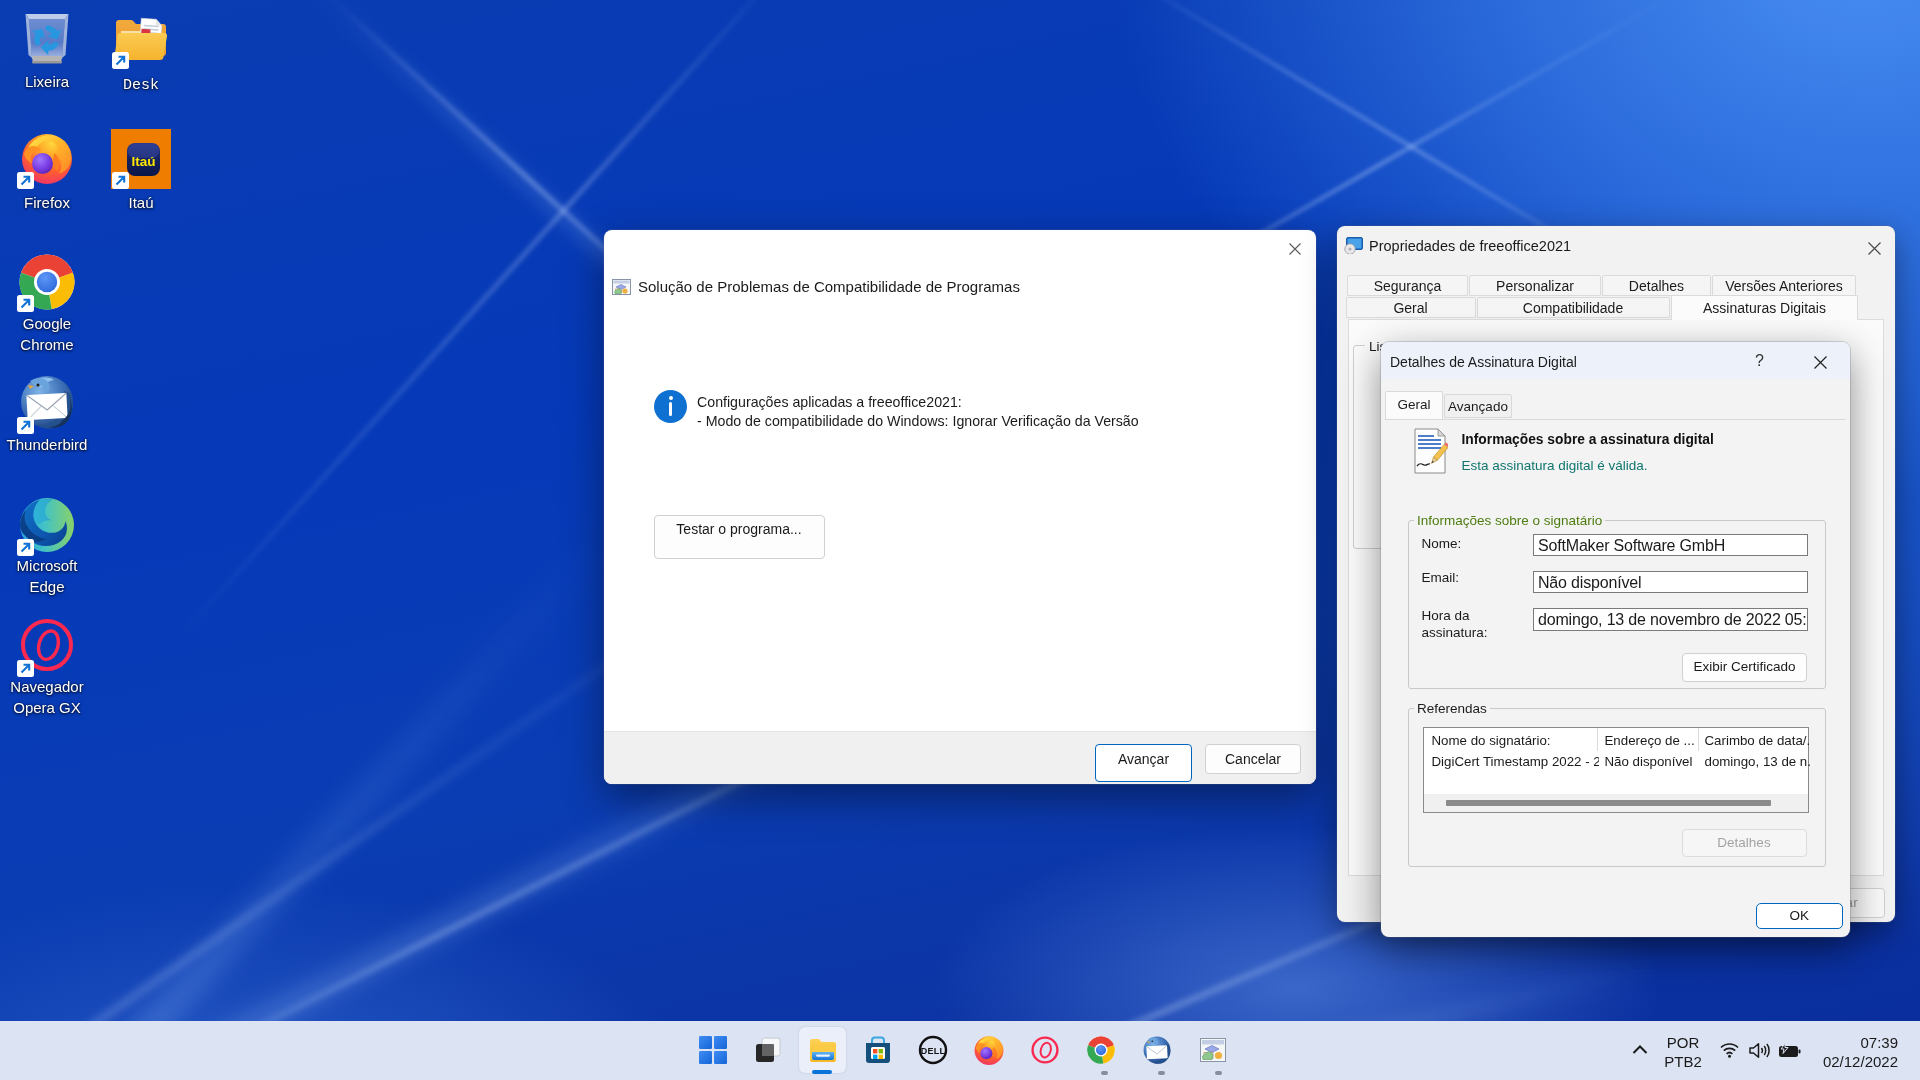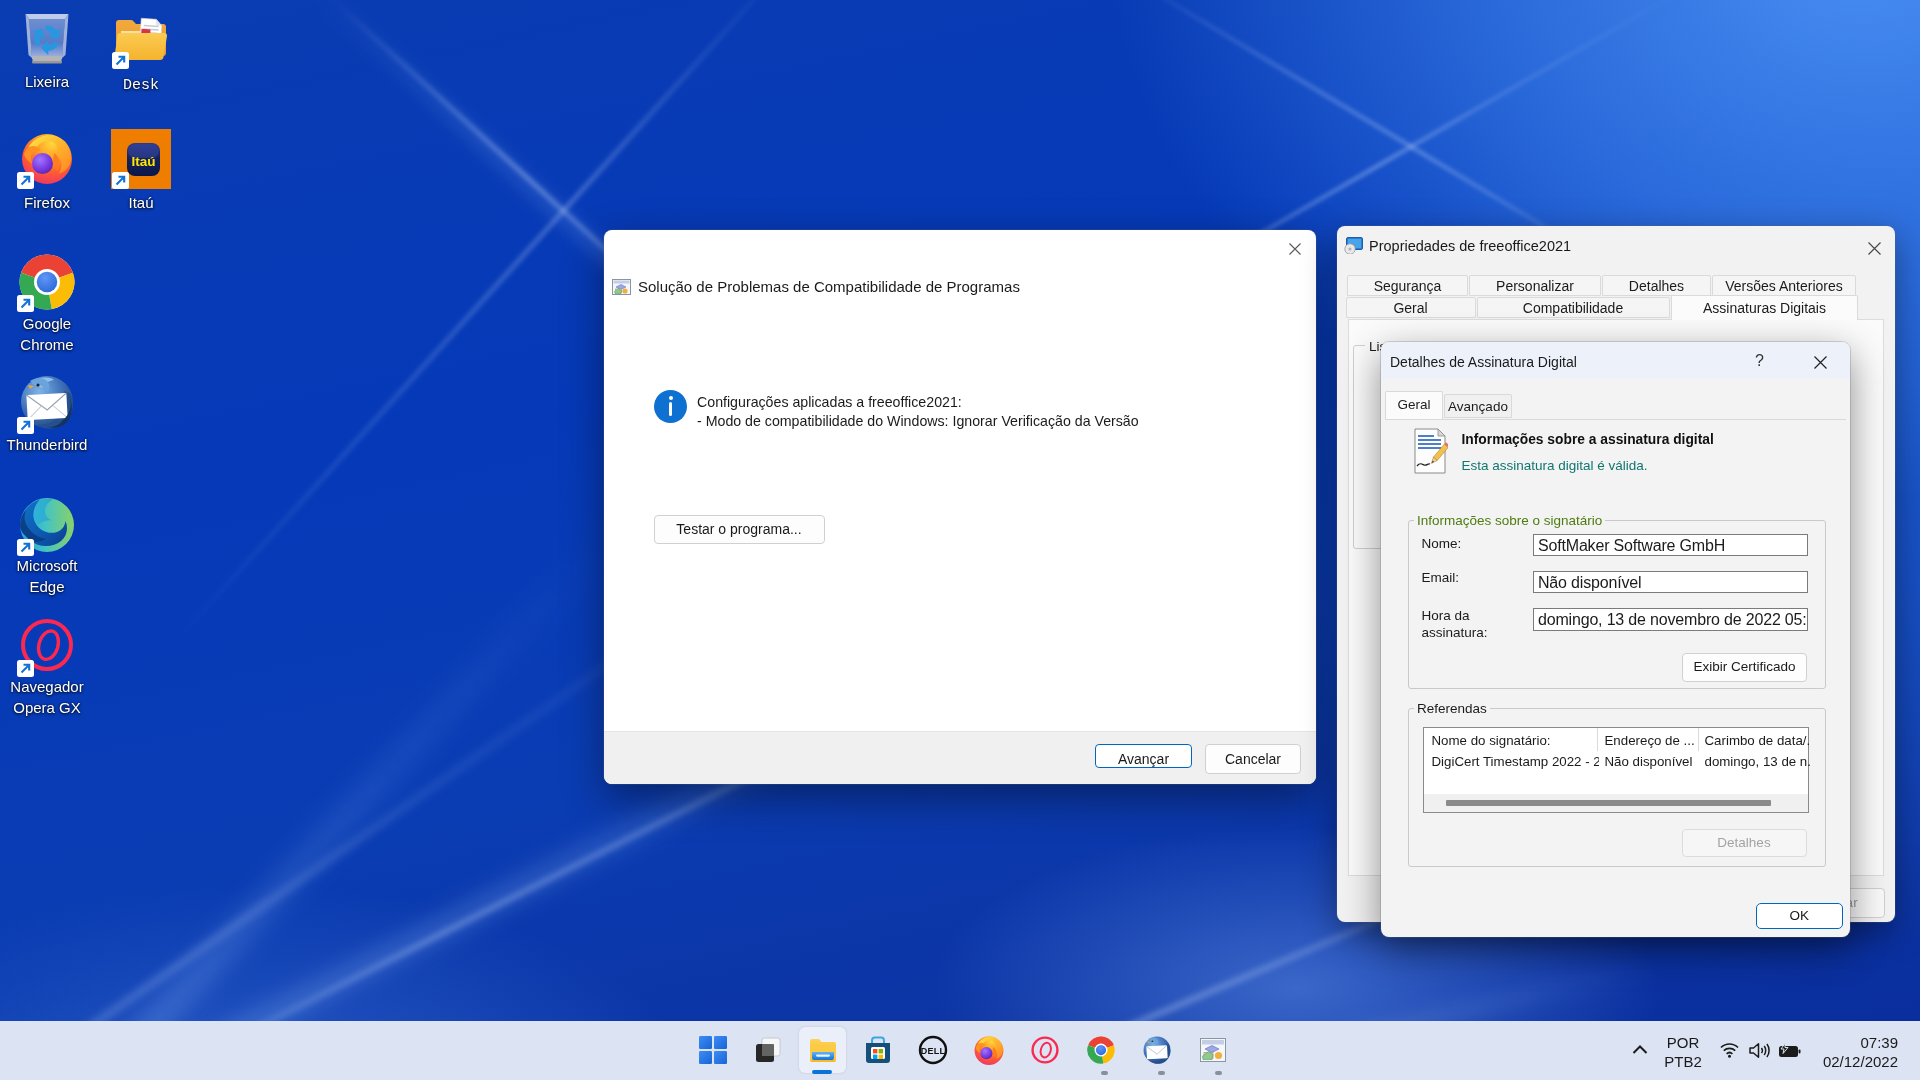--- a/index.html
+++ b/index.html
@@ -282,24 +282,24 @@
   <div style="position:absolute; left:50px; top:160px; width:33px; height:33px; border-radius:50%; background:#0e70d1;">
     <div style="position:absolute; left:14.5px; top:6px; width:4px; height:4px; border-radius:50%; background:#fff;"></div>
     <div style="position:absolute; left:14.7px; top:12px; width:3.6px; height:14px; border-radius:1.5px; background:#fff;"></div>
   </div>
 
   <div style="position:absolute; left:93px; top:163px; font-size:14.2px; line-height:18.7px; color:#1b1b1b;">
     Configurações aplicadas a freeoffice2021:<br>
     - Modo de compatibilidade do Windows: Ignorar Verificação da Versão
   </div>
 
-  <div class="btn" style="left:49.5px; top:285px; width:171px; height:29px; line-height:27px; font-size:14px;">Testar o programa...</div>
+  <div class="btn" style="left:49.5px; top:285px; width:171px; height:44px; line-height:27px; font-size:14px;">Testar o programa...</div>
 
   <div style="position:absolute; left:0; top:501px; width:712px; height:53px; background:#f0f0f0; border-top:1px solid #e4e4e4;"></div>
-  <div class="btn" style="left:491px; top:513.5px; width:97px; height:24px; line-height:28px; border:1.5px solid #0067c0; background:#fff; font-size:14px;">Avançar</div>
+  <div class="btn" style="left:491px; top:513.5px; width:97px; height:38px; line-height:28px; border:1.5px solid #0067c0; background:#fff; font-size:14px;">Avançar</div>
   <div class="btn" style="left:601px; top:513.5px; width:96px; height:30px; line-height:28px; font-size:14px;">Cancelar</div>
 </div>
 
 <div id="props" class="win" style="left:1337px; top:226px; width:558px; height:696px; background:#f2f2f2; box-shadow:0 0 0 1px rgba(95,105,125,.22), 0 10px 34px rgba(0,0,0,.4);">
 
   <svg style="position:absolute; left:7px; top:11px;" width="19" height="17" viewBox="0 0 19 17">
     <rect x="2.5" y="0.5" width="16" height="12" rx="1.5" fill="#2a7fd4" stroke="#1a5fa8"></rect>
     <rect x="4" y="2" width="13" height="9" fill="#4aa3e8"></rect>
     <circle cx="6" cy="12" r="5.2" fill="#e8e8ea" stroke="#9a9aa0" stroke-width=".8"></circle>
     <circle cx="6" cy="12" r="1.6" fill="#b0b0b8"></circle>

